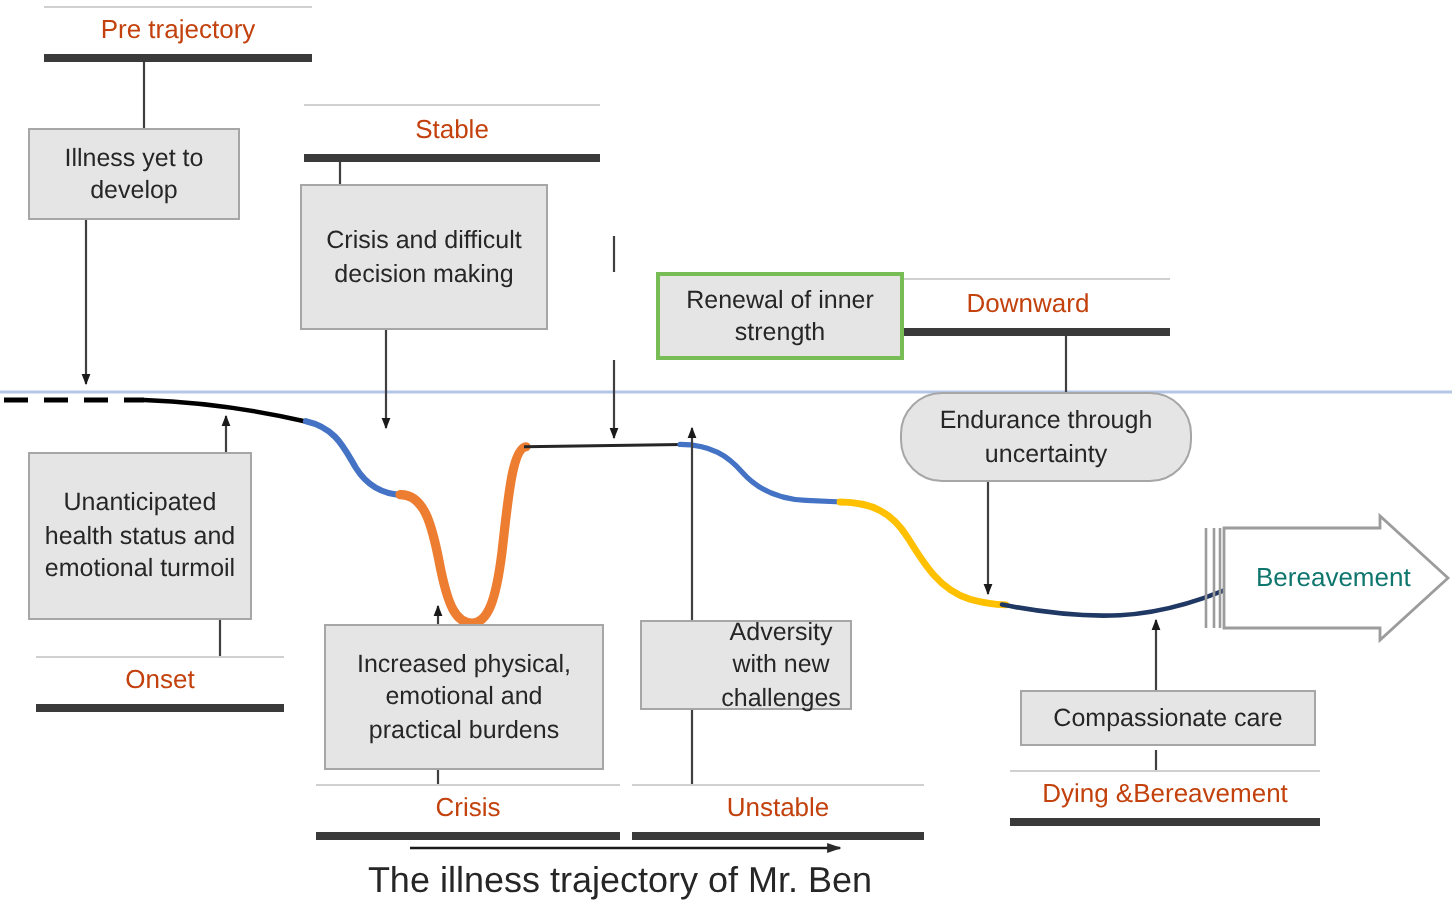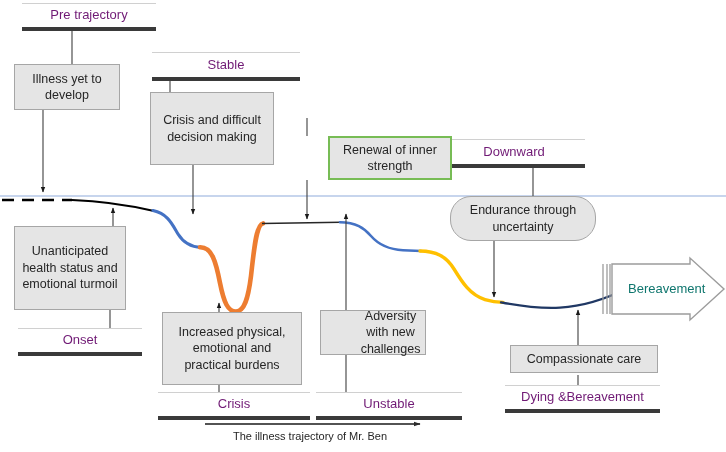--- a/index.html
+++ b/index.html
@@ -18,21 +18,21 @@
 
   
   .phasebar{
     position:absolute;
     box-sizing:border-box;
     background:#ffffff;
     border-top:1px solid #d0d0d0;
     border-bottom:4px solid #3a3a3a;
     display:flex;align-items:center;justify-content:center;
     font-size:13px;line-height:1.1;
-    color:#701a75;
+    color:#c2410c;
     text-align:left;
     white-space:nowrap;
   }
 
   
   .tbox{
     position:absolute;
     box-sizing:border-box;
     background:#e5e5e5;
     border:1px solid #a6a6a6;
@@ -46,21 +46,21 @@
   #bereavement-label{
     position:absolute;
     left:628px;top:278px;width:76px;height:22px;
     font-size:13px;line-height:22px;color:#0f766e;
     text-align:center;white-space:nowrap;
   }
 
   
   #caption-text{
     position:absolute;left:180px;top:430px;width:260px;
-    text-align:center;font-size:11px;color:#262626;white-space:nowrap;
+    text-align:center;font-size:18px;color:#262626;white-space:nowrap;
   }
 </style>
 </head>
 <body>
 
 <div id="stage">
 
   <svg id="svg-layer" viewBox="0 0 726 452">
     <defs>
       <marker id="ah" viewBox="0 0 10 10" refX="9" refY="5" markerWidth="5" markerHeight="5" orient="auto-start-reverse">

